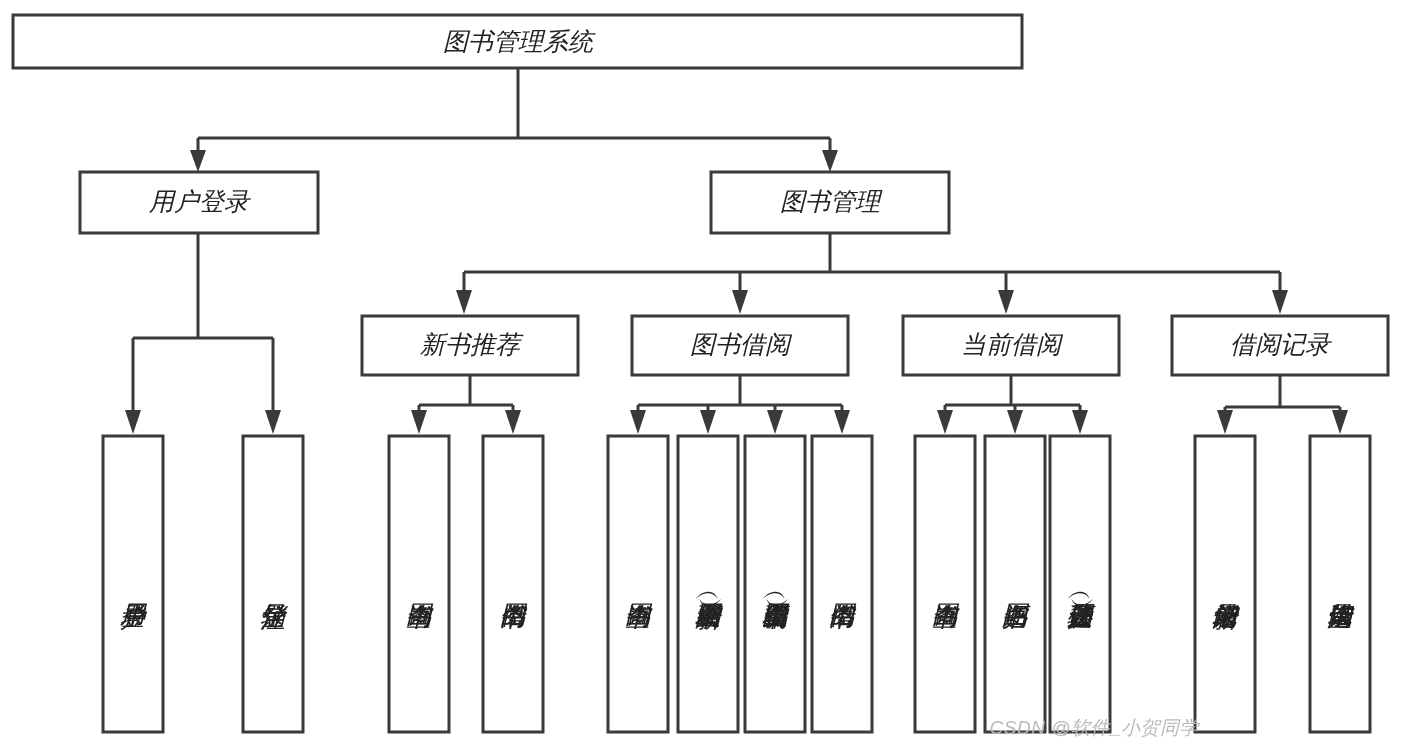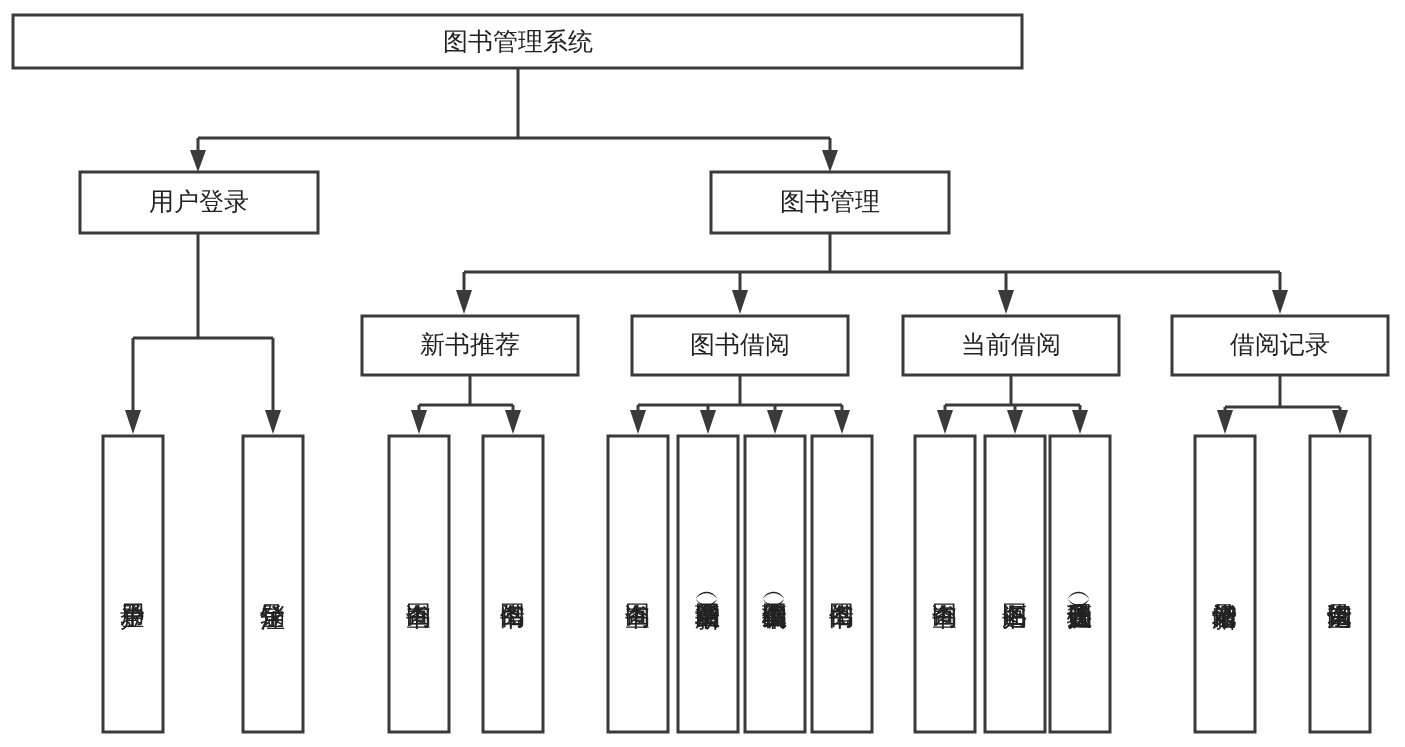--- a/index.html
+++ b/index.html
@@ -11,20 +11,21 @@
     width: 1405px;
     height: 747px;
     font-family: "Liberation Sans", "DejaVu Sans", sans-serif;
     overflow: hidden;
     position: relative;
   }
   #diagram-root {
     position: relative;
     width: 1209px;
     height: 747px;
+    font-style: italic;
   }
   svg#flow-svg {
     position: absolute;
     top: 0;
     left: 0;
     width: 1405px;
     height: 747px;
   }
   .node-box {
     fill: #ffffff;
@@ -238,13 +239,14 @@
         <text class="node-label-v" x="1225" y="584">新增借阅记录</text>
       </g>
 
       <g>
         <rect class="node-box" x="1310" y="436" width="60" height="296"></rect>
         <text class="node-label-v" x="1340" y="584">查询借阅记录</text>
       </g>
     </g>
   </svg>
 
+  <div class="watermark-text">CSDN @软件_小贺同学</div>
 </div>
 
 </body></html>

